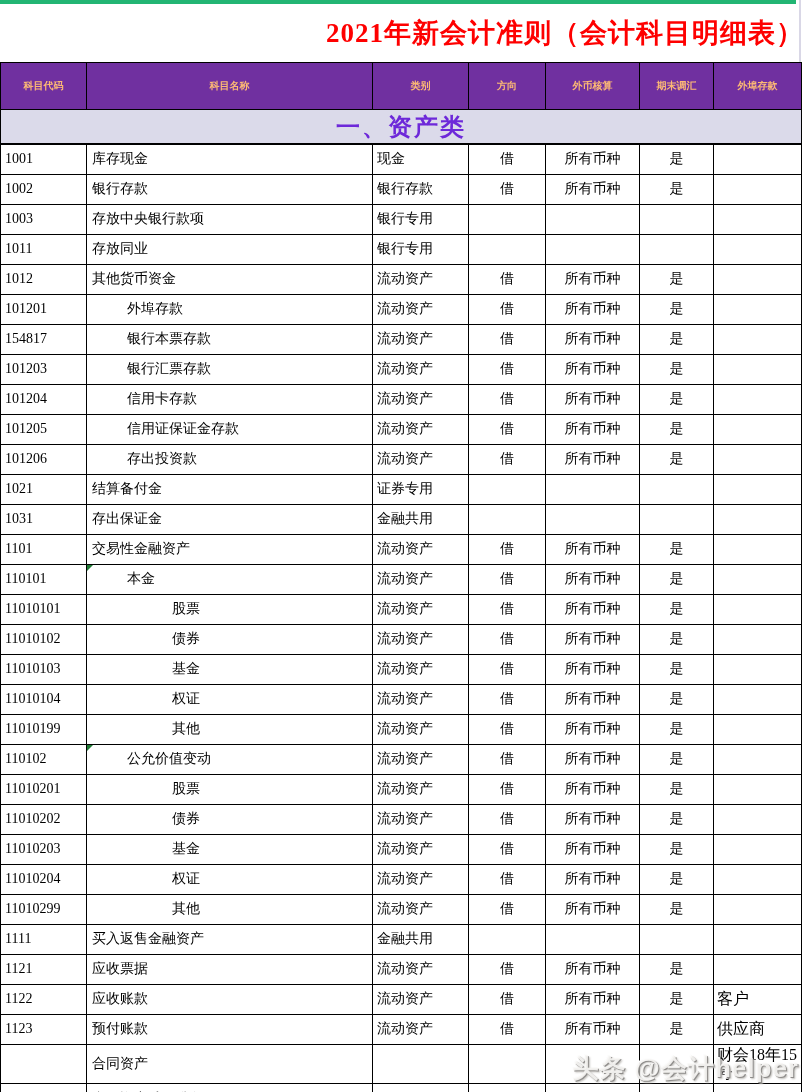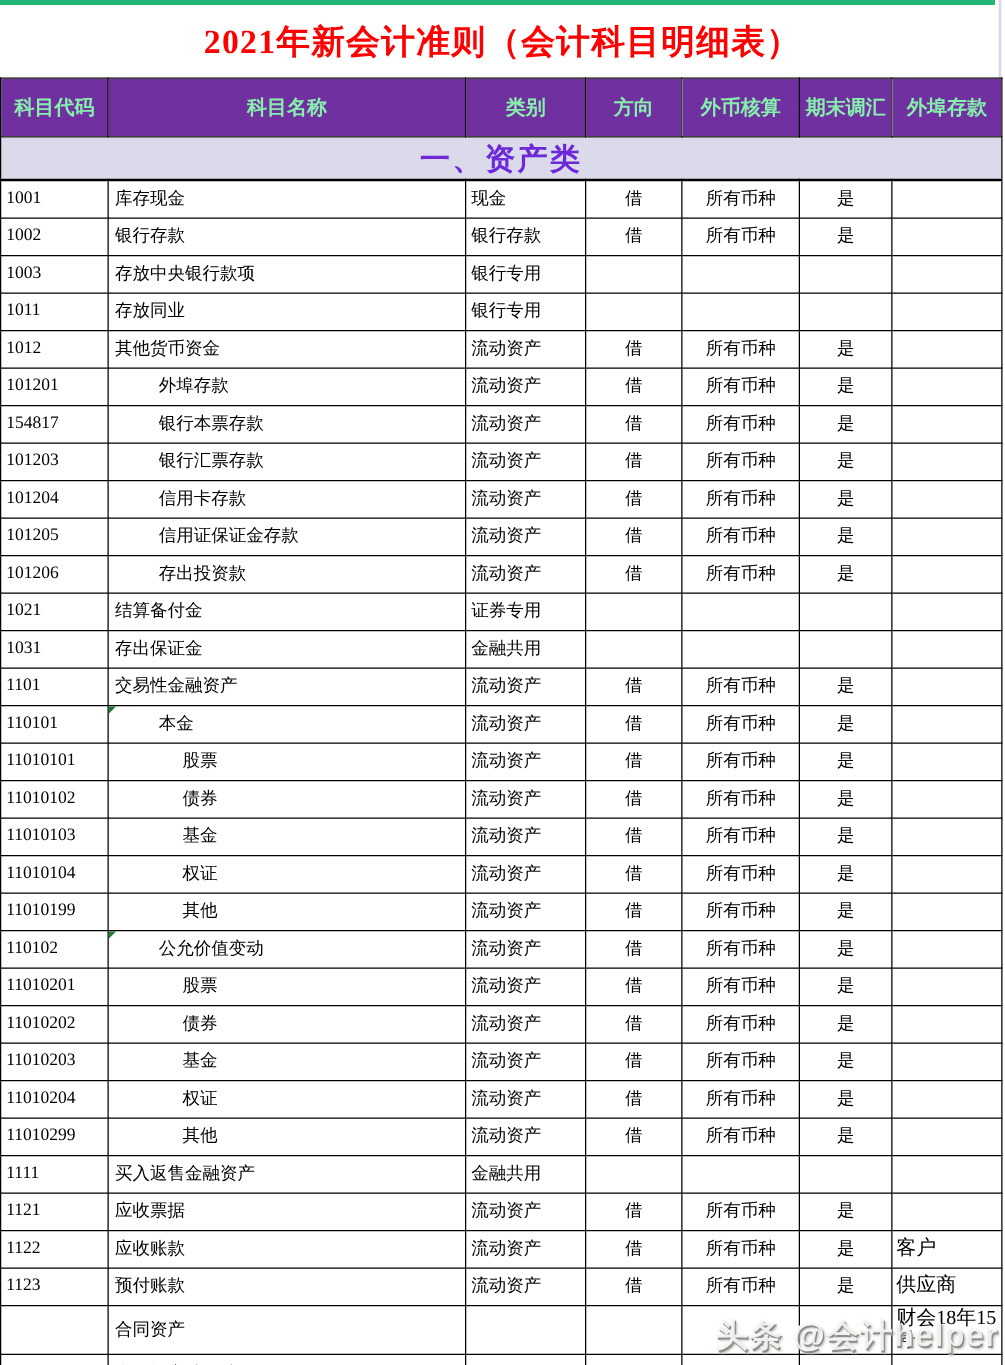--- a/index.html
+++ b/index.html
@@ -5,51 +5,51 @@
   html, body { margin:0; padding:0; }
   #screen {
     position:relative; width:804px; height:1092px;
     background:#ffffff; overflow:hidden;
     font-family:"Liberation Serif", serif;
   }
   .top-bar { position:absolute; top:0; left:0; width:796px; height:4px; background:#22B573; }
   .edge-line { position:absolute; top:0; left:799px; width:2px; height:62px; background:#D9D7E6; }
   .title-bar {
     position:absolute; top:4px; left:0; width:100%; height:58px;
-    display:flex; align-items:center; justify-content:center;
+    display:flex; align-items:center; justify-content:flex-end;
   }
   .title-text {
     color:#FE0000; font-weight:bold; font-size:27px; letter-spacing:1px;
     font-family:"Liberation Serif", serif;
   }
   table.accounts {
     position:absolute; top:62px; left:0; width:801px;
     border-collapse:collapse; table-layout:fixed; color:#000;
   }
   table.accounts th, table.accounts td { border:1px solid #000; overflow:hidden; }
   thead th {
-    background:#7030A0; color:#86efac; height:46px;
-    font-family:"Liberation Sans", sans-serif; font-size:16px; font-weight:bold;
+    background:#7030A0; color:#fdba74; height:46px;
+    font-family:"Liberation Sans", sans-serif; font-size:10px; font-weight:bold;
     text-align:center; border-top:2px solid #000; border-bottom:2px solid #000;
     padding:0 2px;
   }
   tr.section-row td {
     height:33px; background:#DBDAEA; color:#6d28d9;
     font-family:"Liberation Sans", sans-serif; font-size:24px; font-weight:bold;
     text-align:center; vertical-align:middle; border-bottom:2px solid #000;
     letter-spacing:2px;
   }
   tbody tr.data-row { height:30px;margin-left:17px; }
   tbody td {
     font-size:14px; padding:0 4px; vertical-align:middle; white-space:nowrap;
   }
   td.name-cell { position:relative; }
   td.name-cell.indent-0 { padding-left:5px; }
   td.name-cell.indent-1 { padding-left:40px; }
-  td.name-cell.indent-2 { padding-left:59px; }
+  td.name-cell.indent-2 { padding-left:85px; }
   .corner-marker {
     position:absolute; top:0; left:0; width:0; height:0;
     border-top:6px solid #1E7B34; border-right:6px solid transparent;
   }
   td.cell-center { text-align:center; }
   td.aux-cell { white-space:normal; font-size:16px; line-height:1.15; padding:1px 3px; }
   .watermark {
     position:absolute; top:1051px; right:5px; z-index:5;
     font-family:"Liberation Sans", sans-serif; font-size:26px; font-weight:bold;
     letter-spacing:1px; color:rgba(246,245,243,0.92);

